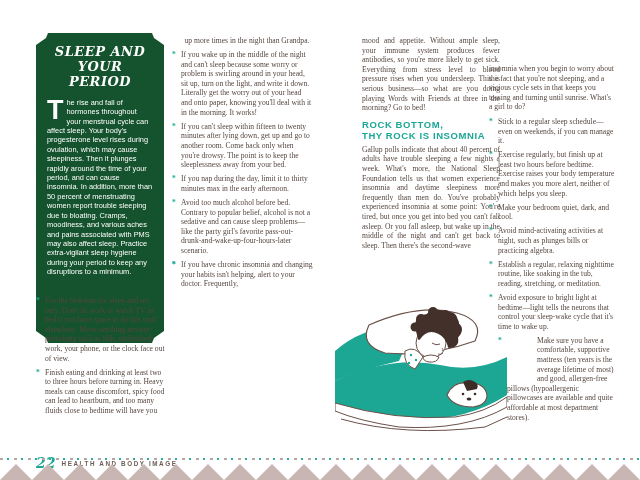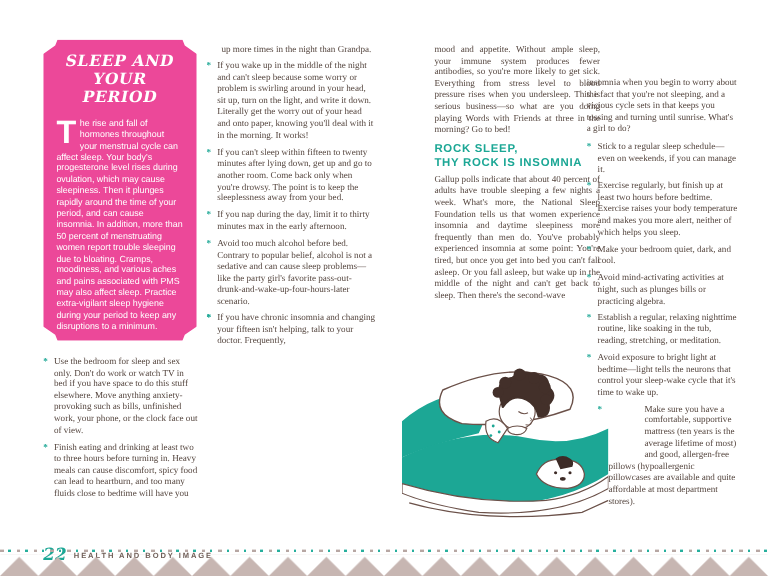--- a/index.html
+++ b/index.html
@@ -1,19 +1,19 @@
 <!DOCTYPE html>
 <html><head>
 <meta charset="utf-8">
 <style>
   html,body{margin:0;padding:0;}
   .page{position:relative;width:640px;height:480px;background:#ffffff;overflow:hidden;
         font-family:"Liberation Serif",serif;color:#55463f;}
   
-  .tealbox{position:absolute;left:36px;top:33px;width:128px;height:251px;background:#ec4899;
+  .tealbox{position:absolute;left:36px;top:33px;width:128px;height:310px;background:#14532d;
     color:#ffffff;padding:10px 11px 8px 11px;box-sizing:border-box;
     clip-path:polygon(12px 0,calc(100% - 12px) 0,calc(100% - 10px) 5px,100% 12px,100% calc(100% - 12px),calc(100% - 10px) calc(100% - 5px),calc(100% - 12px) 100%,12px 100%,10px calc(100% - 5px),0 calc(100% - 12px),0 12px,10px 5px);}
   .tealbox h2{margin:2px 0 8px 0;text-align:center;font-family:"DejaVu Serif",serif;
     font-style:italic;font-weight:bold;font-size:13px;line-height:1.15;letter-spacing:.5px;}
   .tealbox .intro{font-family:"Liberation Sans",sans-serif;font-size:7.4px;line-height:9.4px;}
   .dropcap{float:left;font-family:"Liberation Sans",sans-serif;font-size:27px;line-height:22px;
     font-weight:bold;margin:1px 3px 0 0;}
   
   .col{position:absolute;top:36px;font-size:7.6px;line-height:9.6px;}
   .col1b{left:36px;top:296px;width:130px;position:absolute;font-size:7.6px;line-height:9.6px;}
@@ -65,28 +65,28 @@
     </ul>
 
   <div class="col col2">
     <p class="lead" style="text-align:center">up more times in the night than Grandpa.</p>
     <ul class="bullets">
         <li><span class="bmark">*</span><span>If you wake up in the middle of the night and can't sleep because some worry or problem is swirling around in your head, sit up, turn on the light, and write it down. Literally get the worry out of your head and onto paper, knowing you'll deal with it in the morning. It works!</span></li>
         <li><span class="bmark">*</span><span>If you can't sleep within fifteen to twenty minutes after lying down, get up and go to another room. Come back only when you're drowsy. The point is to keep the sleeplessness away from your bed.</span></li>
         <li><span class="bmark">*</span><span>If you nap during the day, limit it to thirty minutes max in the early afternoon.</span></li>
         <li><span class="bmark">*</span><span>Avoid too much alcohol before bed. Contrary to popular belief, alcohol is not a sedative and can cause sleep problems—like the party girl's favorite pass-out-drunk-and-wake-up-four-hours-later scenario.</span></li>
         <li><span class="bmark">*</span></li>
-        <li><span class="bmark">*</span><span>If you have chronic insomnia and changing your fifteen isn't helping, talk to your doctor. Frequently,</span></li>
+        <li><span class="bmark">*</span><span>If you have chronic insomnia and changing your habits isn't helping, alert to your doctor. Frequently,</span></li>
       </ul>
   </div>
 
   <div class="col col3">
     <p class="para">mood and appetite. Without ample sleep, your immune system produces fewer antibodies, so you're more likely to get sick. Everything from stress level to blood pressure rises when you undersleep. This is serious business—so what are you doing playing Words with Friends at three in the morning? Go to bed!</p>
     <h3 class="head">
-      <span>ROCK SLEEP,</span><br>
+      <span>ROCK BOTTOM,</span><br>
       <span>THY ROCK IS INSOMNIA</span>
     </h3>
     <p class="para">Gallup polls indicate that about 40 percent of adults have trouble sleeping a few nights a week. What's more, the National Sleep Foundation tells us that women experience insomnia and daytime sleepiness more frequently than men do. You've probably experienced insomnia at some point: You're tired, but once you get into bed you can't fall asleep. Or you fall asleep, but wake up in the middle of the night and can't get back to sleep. Then there's the second-wave</p>
   </div>
 
   <div class="col col4">
     <p class="para" style="text-align:left">insomnia when you begin to worry about the fact that you're not sleeping, and a vicious cycle sets in that keeps you tossing and turning until sunrise. What's a girl to do?</p>
     <ul class="bullets">
         <li><span class="bmark">*</span><span>Stick to a regular sleep schedule—even on weekends, if you can manage it.</span></li>
         <li><span class="bmark">*</span><span>Exercise regularly, but finish up at least two hours before bedtime. Exercise raises your body temperature and makes you more alert, neither of which helps you sleep.</span></li>

